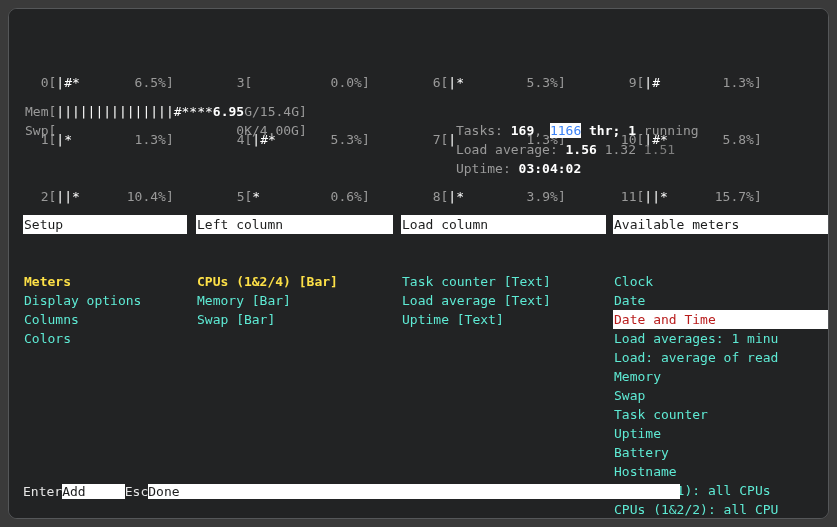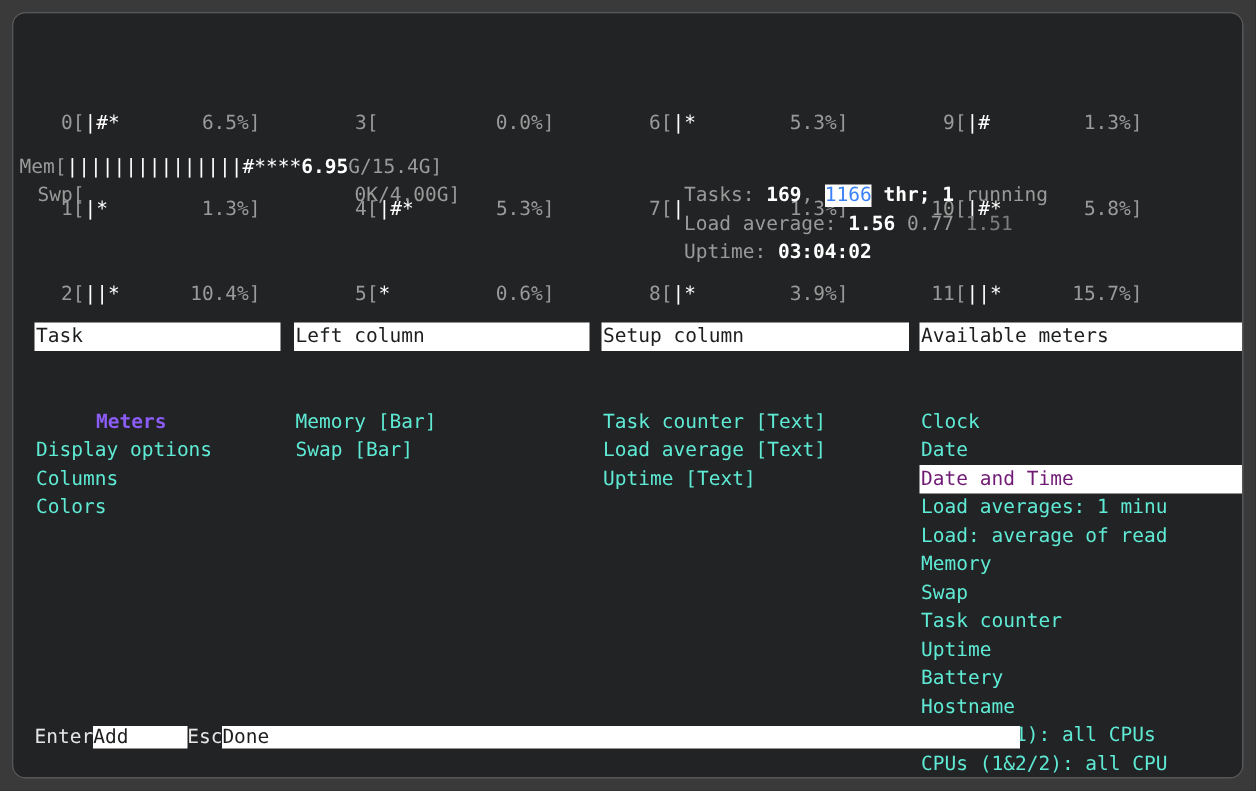--- a/index.html
+++ b/index.html
@@ -54,21 +54,21 @@
     top: 26px;
     width: 790px;
   }
   .meter-row { height: 19px; display: flex; }
   .mcell { white-space: pre; }
   .m-cpu0 { width: 196px; }
   .m-cpu1 { width: 196px; }
   .m-cpu2 { width: 196px; }
   .m-cpu3 { width: 196px; }
 
-  .memrow { position: absolute; left: 4px; top: 93px; text-align: center; }
+  .memrow { position: absolute; left: 16px; top: 93px; text-align: center; }
   .swprow { position: absolute; left: 16px; top: 112px; }
   .inforow1 { position: absolute; left: 400px; top: 93px; }
   .inforow2 { position: absolute; left: 400px; top: 112px; }
   .inforow3 { position: absolute; left: 400px; top: 131px; }
 
   
   .panels { position: absolute; left: 0; top: 168px; width: 819px; }
   .panel { position: absolute; top: 0; }
   .p-setup  { left: 14px;  width: 164px; }
   .p-left   { left: 187px; width: 197px; }
@@ -88,22 +88,22 @@
   .panel-list { margin: 0; padding: 0; list-style: none; }
   .panel-list li {
     height: 19px;
     line-height: 19px;
     color: #5eead4;
     white-space: nowrap;
     overflow: hidden;
     padding-left: 1px;
     box-sizing: border-box;
   }
-  .panel-list li.sel-bold { color: #8b5cf6; font-weight: bold; margin-left: 40px; }
-  .panel-list li.sel-inv  { background: #ffffff; color: #701a75; }
+  .panel-list li.sel-bold { color: #fde047; font-weight: bold; }
+  .panel-list li.sel-inv  { background: #ffffff; color: #b91c1c; }
 
   
   .keybar {
     position: absolute;
     left: 14px;
     top: 473px;
     height: 19px;
     line-height: 19px;
     width: 806px;
     white-space: pre;
@@ -145,41 +145,41 @@
 
     
     <div class="memrow"><span class="dim">Mem</span><span class="dim">[</span><span class="bright">|||||||||||||||#****</span><span class="dim"></span><span class="b">6.95</span><span class="dim">G/15.4G</span><span class="dim">]</span></div>
     <div class="swprow"><span class="dim">Swp</span><span class="dim">[</span><span class="bright"></span><span class="dim">                       0K/4.00G</span><span class="dim">]</span></div>
 
     
     <div class="inforow1">
       <span class="dim">Tasks: </span><span class="b">169</span><span class="dim">, </span><span class="inv">1166</span><span class="b"> thr; </span><span class="b">1</span><span class="dim"> running</span>
     </div>
     <div class="inforow2">
-      <span class="dim">Load average: </span><span class="b">1.56</span><span class="dim"> </span><span class="dim">0.77</span><span class="dim"> </span><span class="dimmer">1.51</span>
+      <span class="dim">Load average: </span><span class="b">1.56</span><span class="dim"> </span><span class="dim">1.32</span><span class="dim"> </span><span class="dimmer">1.51</span>
     </div>
     <div class="inforow3">
       <span class="dim">Uptime: </span><span class="b">03:04:02</span>
     </div>
 
     
     <div class="panels">
 
       <div class="panel p-setup">
-        <div class="panel-head">Task</div>
+        <div class="panel-head">Setup</div>
         <ul class="panel-list"><li class="sel-bold"><span>Meters</span></li><li><span>Display options</span></li><li><span>Columns</span></li><li><span>Colors</span></li></ul>
       </div>
 
       <div class="panel p-left">
         <div class="panel-head">Left column</div>
-        <ul class="panel-list"><li><span>Memory [Bar]</span></li><li><span>Swap [Bar]</span></li></ul>
+        <ul class="panel-list"><li class="sel-bold"><span>CPUs (1&amp;2/4) [Bar]</span></li><li><span>Memory [Bar]</span></li><li><span>Swap [Bar]</span></li></ul>
       </div>
 
       <div class="panel p-right">
-        <div class="panel-head">Setup column</div>
+        <div class="panel-head">Load column</div>
         <ul class="panel-list"><li><span>Task counter [Text]</span></li><li><span>Load average [Text]</span></li><li><span>Uptime [Text]</span></li></ul>
       </div>
 
       <div class="panel p-avail">
         <div class="panel-head">Available meters</div>
         <ul class="panel-list"><li><span>Clock</span></li><li><span>Date</span></li><li class="sel-inv"><span>Date and Time</span></li><li><span>Load averages: 1 minu</span></li><li><span>Load: average of read</span></li><li><span>Memory</span></li><li><span>Swap</span></li><li><span>Task counter</span></li><li><span>Uptime</span></li><li><span>Battery</span></li><li><span>Hostname</span></li><li><span>CPUs (1/1): all CPUs</span></li><li><span>CPUs (1&amp;2/2): all CPU</span></li></ul>
       </div>
 
     </div>
 

